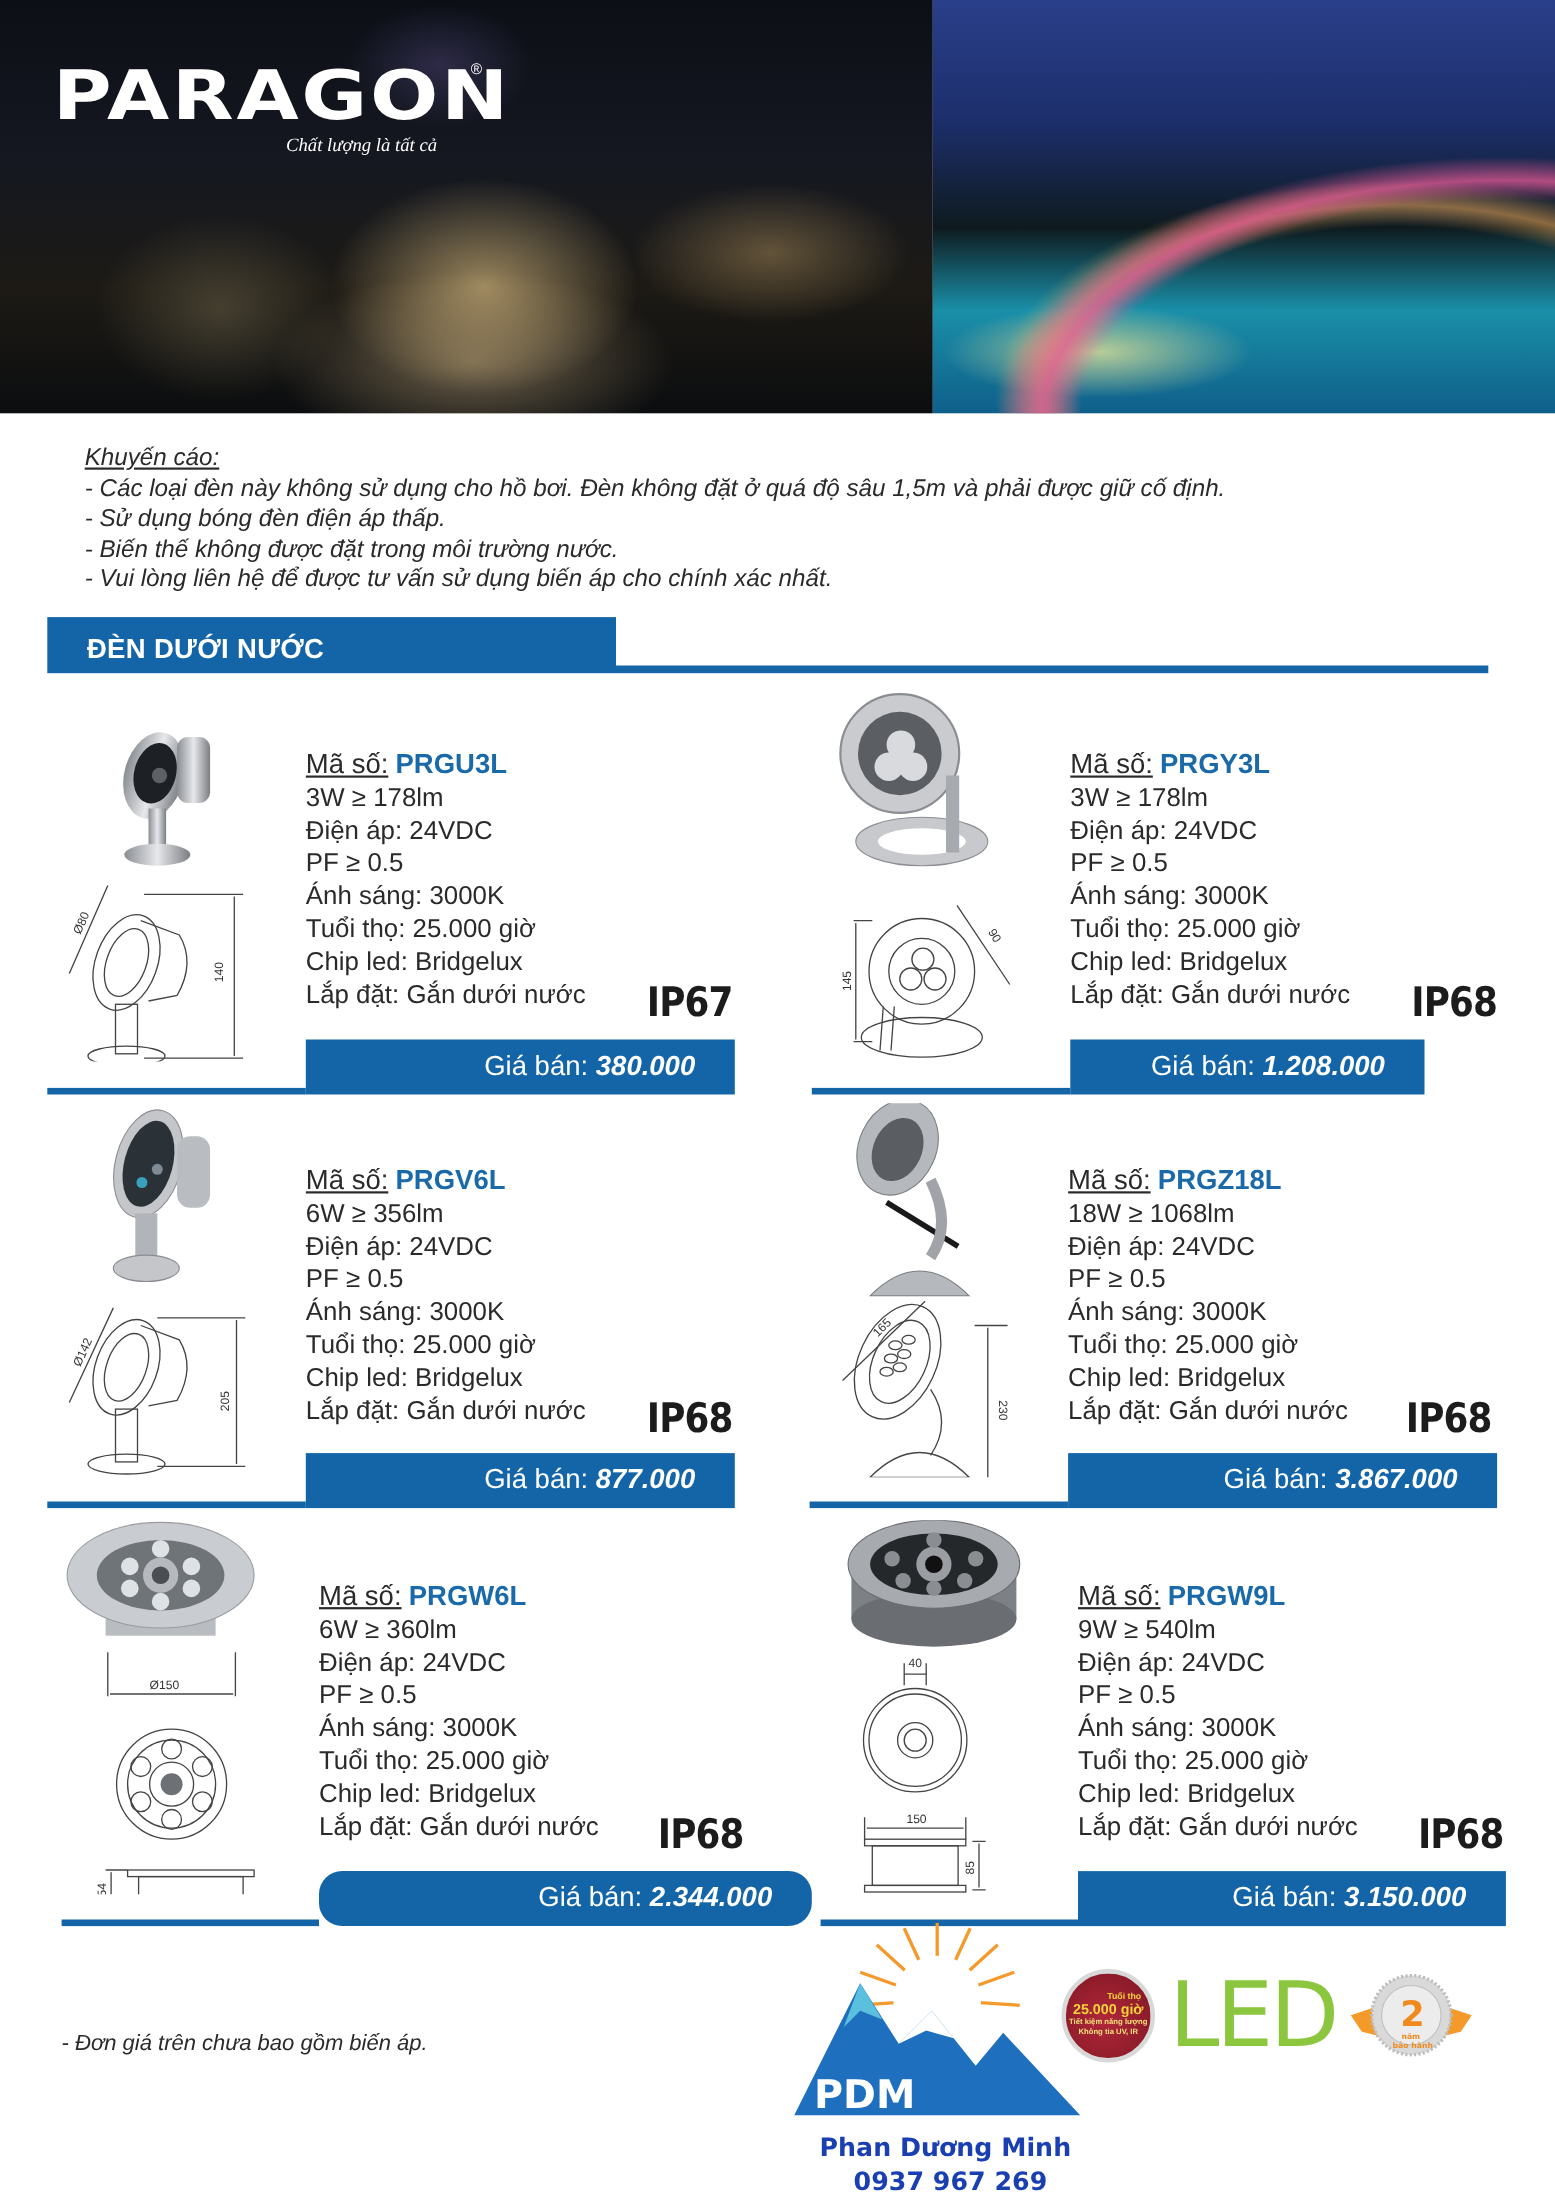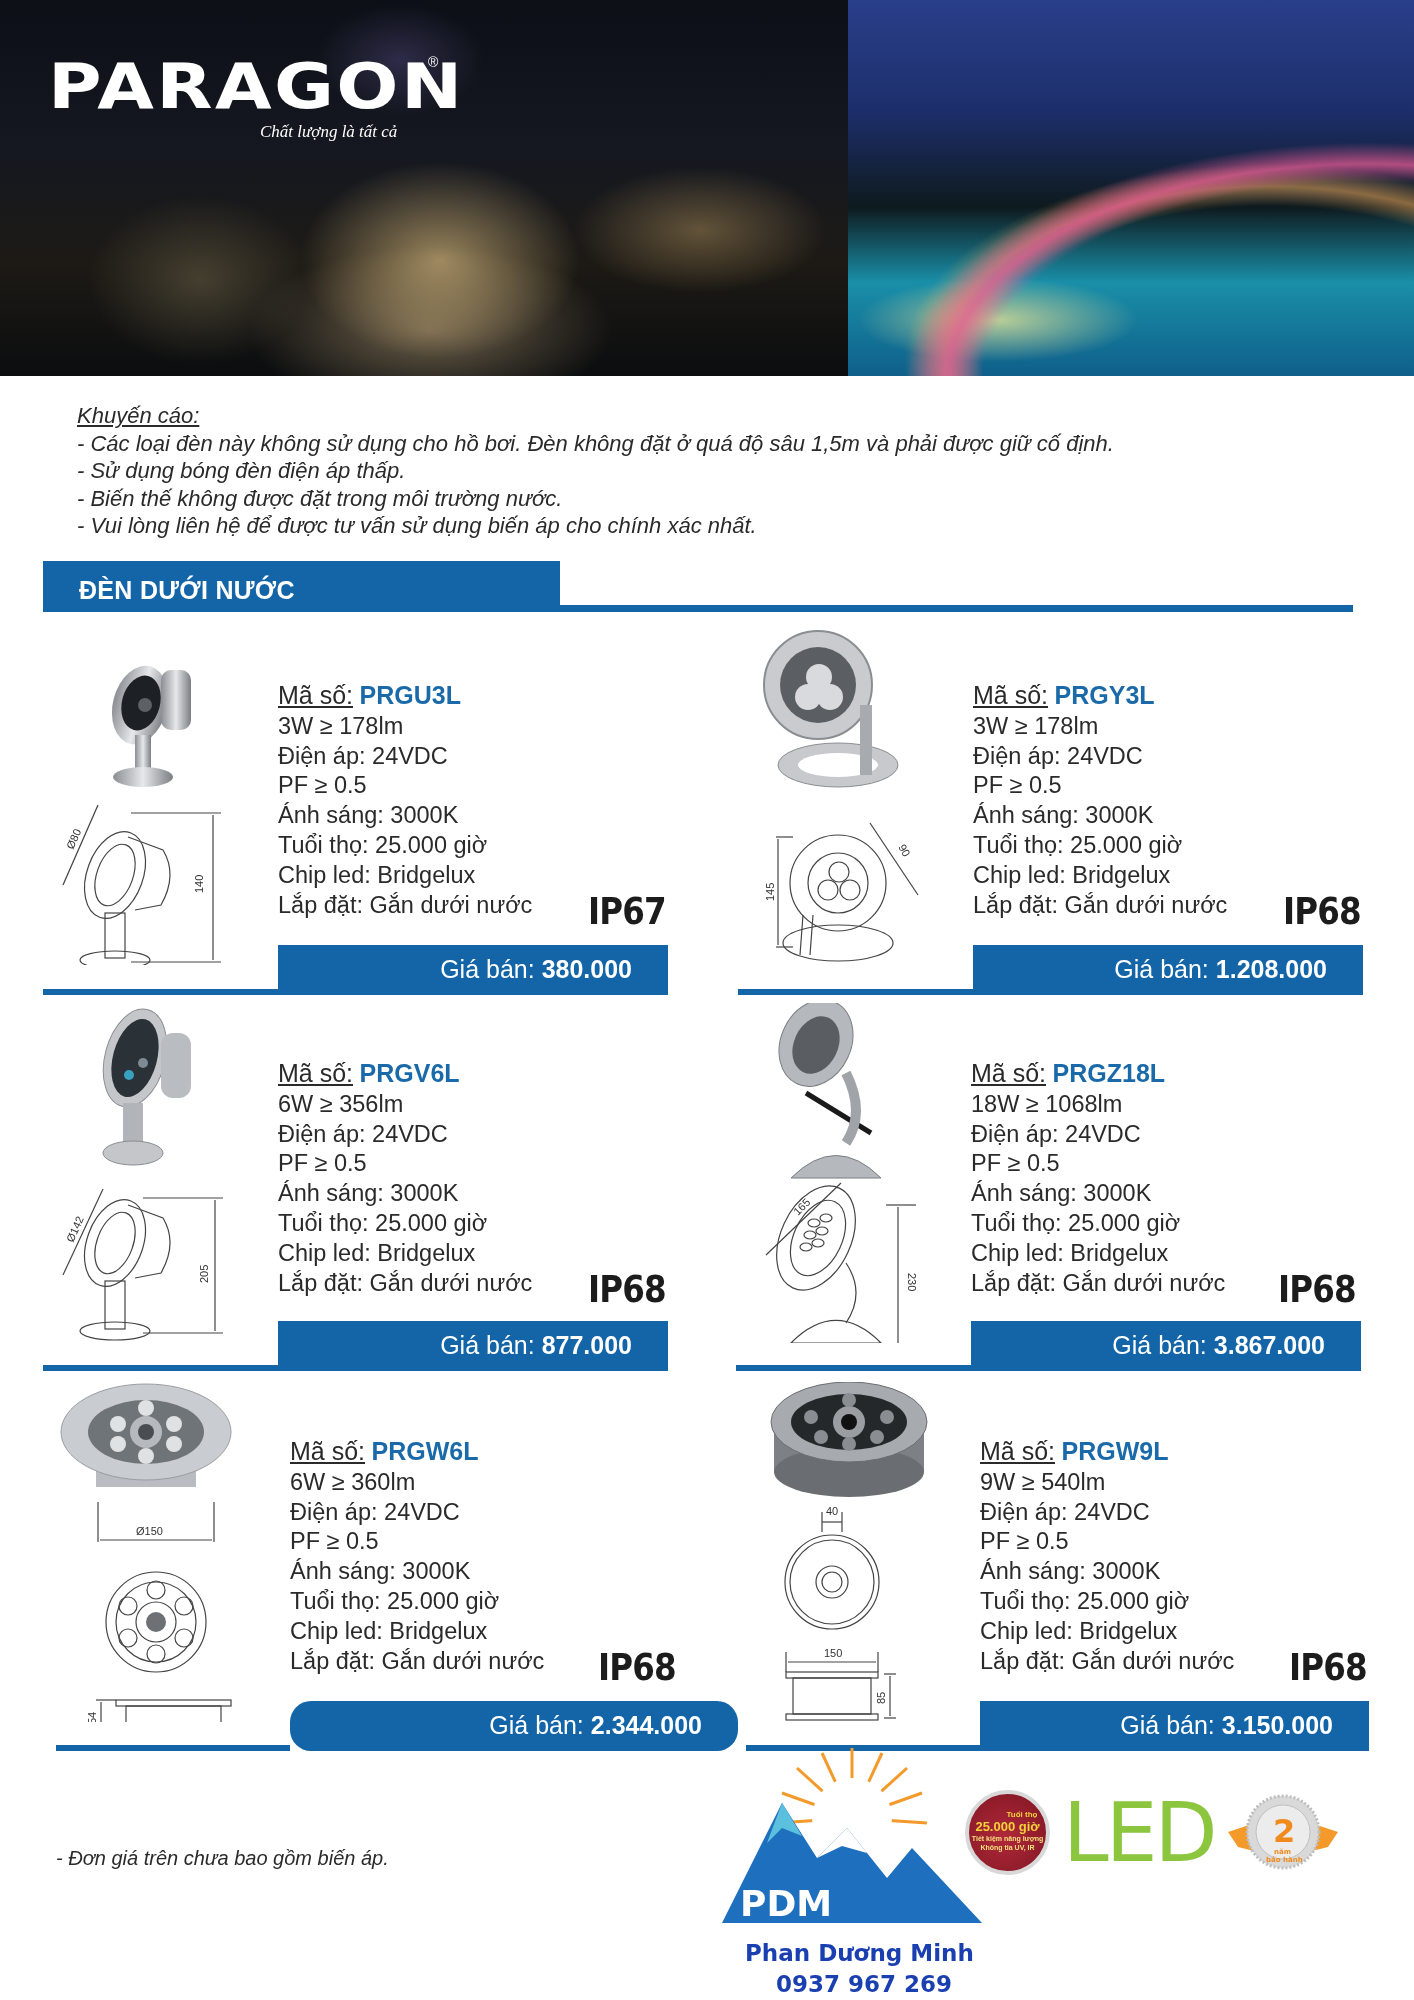--- a/index.html
+++ b/index.html
@@ -40,21 +40,21 @@
 
   
   .card { position: absolute; width: 630px; height: 380px; }
   .card .imgzone { position: absolute; left: 0; top: 0; width: 225px; height: 340px; }
   .card .specs { position: absolute; font-size: 23.5px; line-height: 29.8px; color: #2a2a2a; white-space: nowrap; }
   .card .code-label { color: #2a2a2a; font-size: 25px; text-decoration: underline; }
   .card .code { color: #1a6aaa; font-weight: bold; font-size: 25px; }
   .card .ip { position: absolute; font-family: "DejaVu Sans", sans-serif; font-weight: bold; font-size: 37px; color: #1c1c1c; letter-spacing: -1px; transform: scaleX(0.88); transform-origin: left; }
   .card .price-bar { position: absolute; background: #1365a8; height: 50px; }
   .card .price-text { position: absolute; right: 36px; top: 10px; color: #ffffff; font-size: 25px; white-space: nowrap; }
-  .card .price-text b { font-weight: bold; }
+  .card .price-text b { font-weight: bold; font-style: italic; }
   .card .base-line { position: absolute; height: 6px; background: #1365a8; }
 
   .dim { font-size: 11px; fill: #333; font-family: "Liberation Sans", sans-serif; }
 
   
   .footnote { position: absolute; left: 56px; top: 1847px; font-style: italic; font-size: 20px; color: #2a2a2a; }
   .pdm-logo { position: absolute; left: 722px; top: 1748px; width: 260px; height: 180px; }
   .contact-name { position: absolute; left: 745px; top: 1940px; color: #1a3fb0; font-weight: bold; font-size: 23px; font-family: "DejaVu Sans", sans-serif; }
   .contact-phone { position: absolute; left: 776px; top: 1971px; color: #1a3fb0; font-weight: bold; font-size: 23px; font-family: "DejaVu Sans", sans-serif; }
   .badge-life { position: absolute; left: 965px; top: 1790px; width: 85px; height: 85px; border-radius: 50%; background: radial-gradient(circle at 45% 55%, #b0283a, #8a1a28 75%); border: 4px solid #d8d8d8; color: #f4d23a; text-align: center; font-weight: bold; }
@@ -166,21 +166,21 @@
     <div><span class="code-label">Mã số:</span> <span class="code">PRGY3L</span></div>
     <div>3W ≥ 178lm</div>
     <div>Điện áp: 24VDC</div>
     <div>PF ≥ 0.5</div>
     <div>Ánh sáng: 3000K</div>
     <div>Tuổi thọ: 25.000 giờ</div>
     <div>Chip led: Bridgelux</div>
     <div>Lắp đặt: Gắn dưới nước</div>
   </div>
   <div class="ip" style="left:545px; top:265px;">IP68</div>
-  <div class="price-bar" style="left:235px; top:320px; width:390px;">
+  <div class="price-bar" style="left:235px; top:320px; width:322px;">
     <div class="price-text"><span>Giá bán:</span> <b>1.208.000</b></div>
   </div>
   <div class="base-line" style="left:0; top:364px; width:235px;"></div>
 </div>
 
 <div class="card" style="left:43px; top:1003px;">
   <svg class="imgzone" viewBox="0 0 225 340" width="225" height="340">
     <ellipse cx="92" cy="55" rx="30" ry="50" fill="#c4c6ca" stroke="#8a8d92" transform="rotate(15 92 55)"></ellipse>
     <ellipse cx="92" cy="55" rx="22" ry="40" fill="#2a3238" transform="rotate(15 92 55)"></ellipse>
     <circle cx="86" cy="72" r="5" fill="#3aa0c0"></circle>

